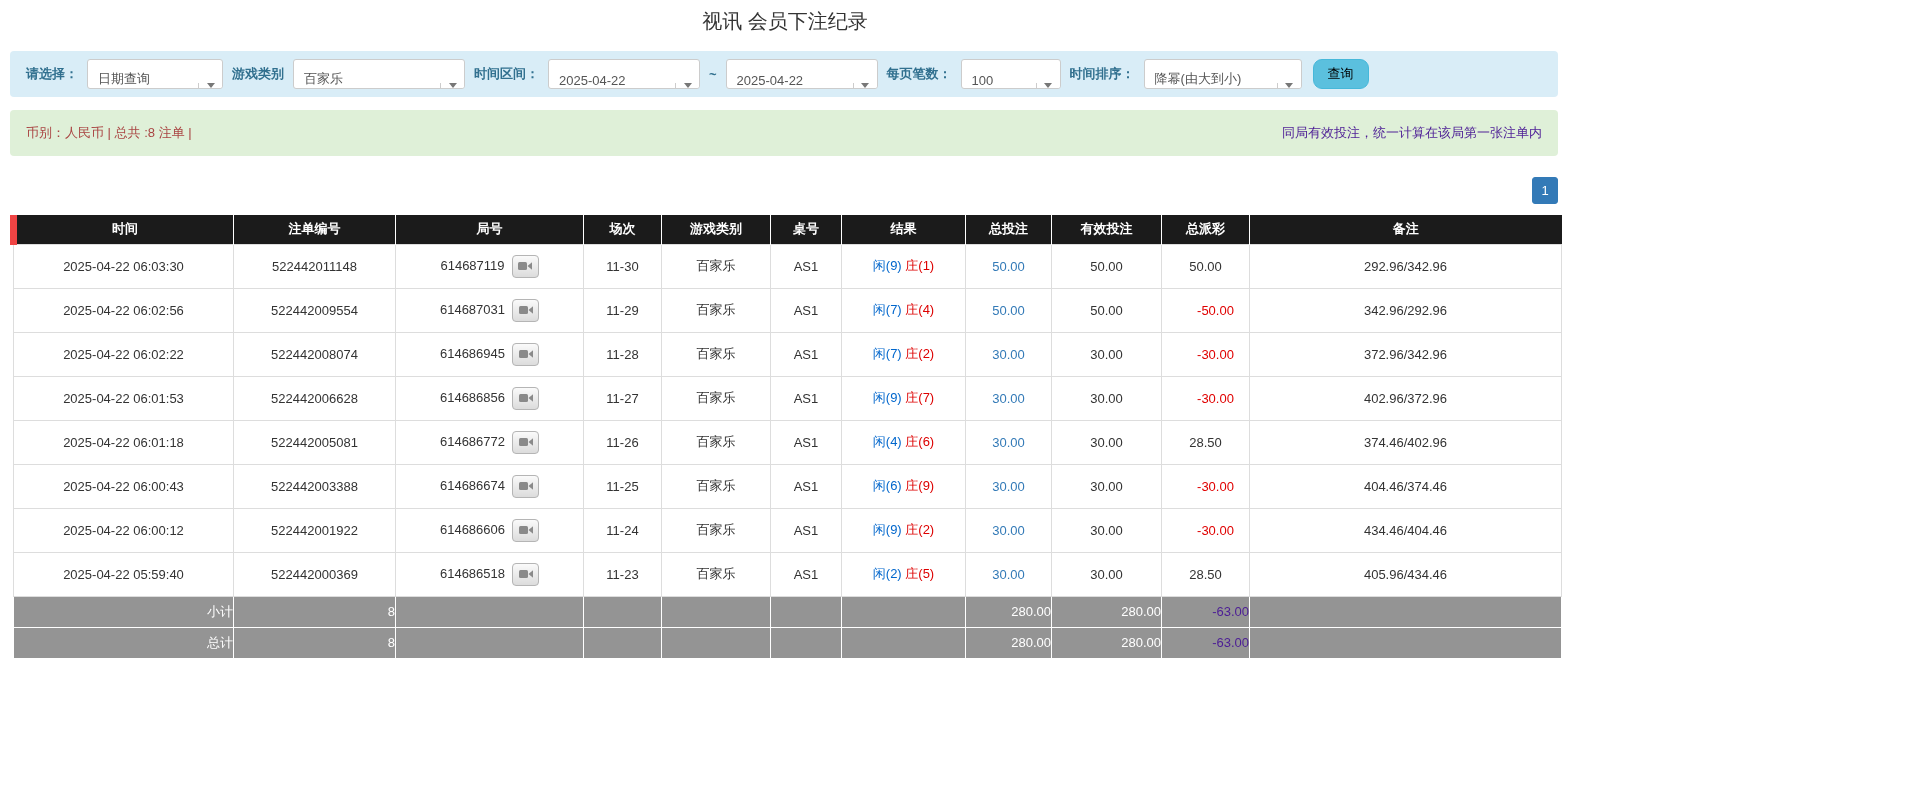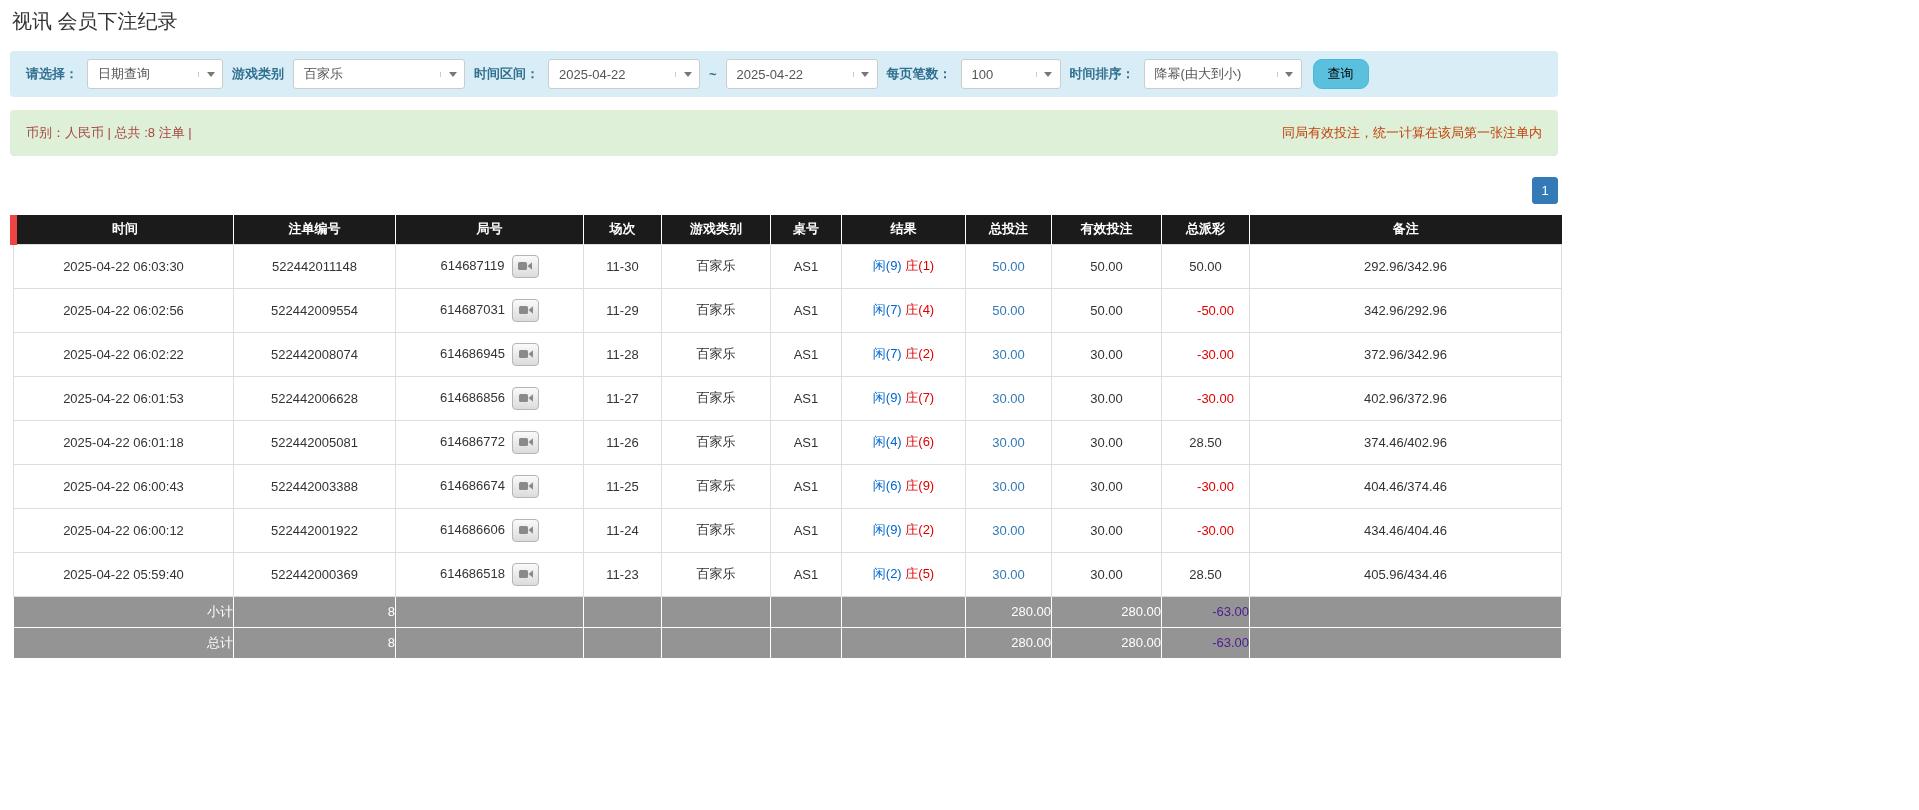--- a/index.html
+++ b/index.html
@@ -7,36 +7,36 @@
   body {
     font-family: "Liberation Sans", sans-serif;
     font-size: 13px;
     color: #333;
     width: 1919px;
     height: 810px;
     overflow: hidden;
   }
   .page { width: 1548px; margin: 8px 10px 0 10px; }
 
-  .title { font-size: 20px; font-weight: 500; color: #333; margin: 4px 0 16px 2px; }
+  .title { font-size: 20px; font-weight: 500; color: #333; margin: 4px 0 16px 2px; text-align: center; }
 
   
   .filter-bar {
     background: #d9edf7;
     border-radius: 4px;
     height: 46px;
     display: flex;
     align-items: center;
     gap: 9px;
     padding: 3px 16px;
   }
   .flabel { color: #31708f; font-weight: bold; white-space: nowrap; }
   .select {
     display: flex;
-    align-items: center;
+    align-items: flex-end;
     background: #fff;
     border: 1px solid #ccc;
     border-radius: 3px;
     height: 30px;
     cursor: pointer;
   }
   .sel-value { flex: 1; display: flex; align-items: center; padding: 0 10px; color: #555; white-space: nowrap; overflow: hidden; }
   .caret-seg { width: 24px; border-left: 1px solid #ccc; display: flex; align-items: center; justify-content: center; background: #fff; border-radius: 0 3px 3px 0; }
   .caret { width: 0; height: 0; border-left: 4px solid transparent; border-right: 4px solid transparent; border-top: 5px solid #777; }
   .w-query { width: 136px; }
@@ -62,21 +62,21 @@
     background: #dff0d8;
     border-radius: 4px;
     height: 46px;
     margin-top: 13px;
     padding: 0 16px;
     display: flex;
     align-items: center;
     justify-content: space-between;
   }
   .summary-left { color: #a94442; }
-  .summary-right { color: #c2410c; }
+  .summary-right { color: #4c1d95; }
 
   
   .pagination { display: flex; justify-content: flex-end; margin: 21px 0 11px 0; }
   .page-btn {
     background: #337ab7;
     border: 1px solid #337ab7;
     color: #fff;
     min-width: 26px;
     height: 27px;
     border-radius: 3px;

